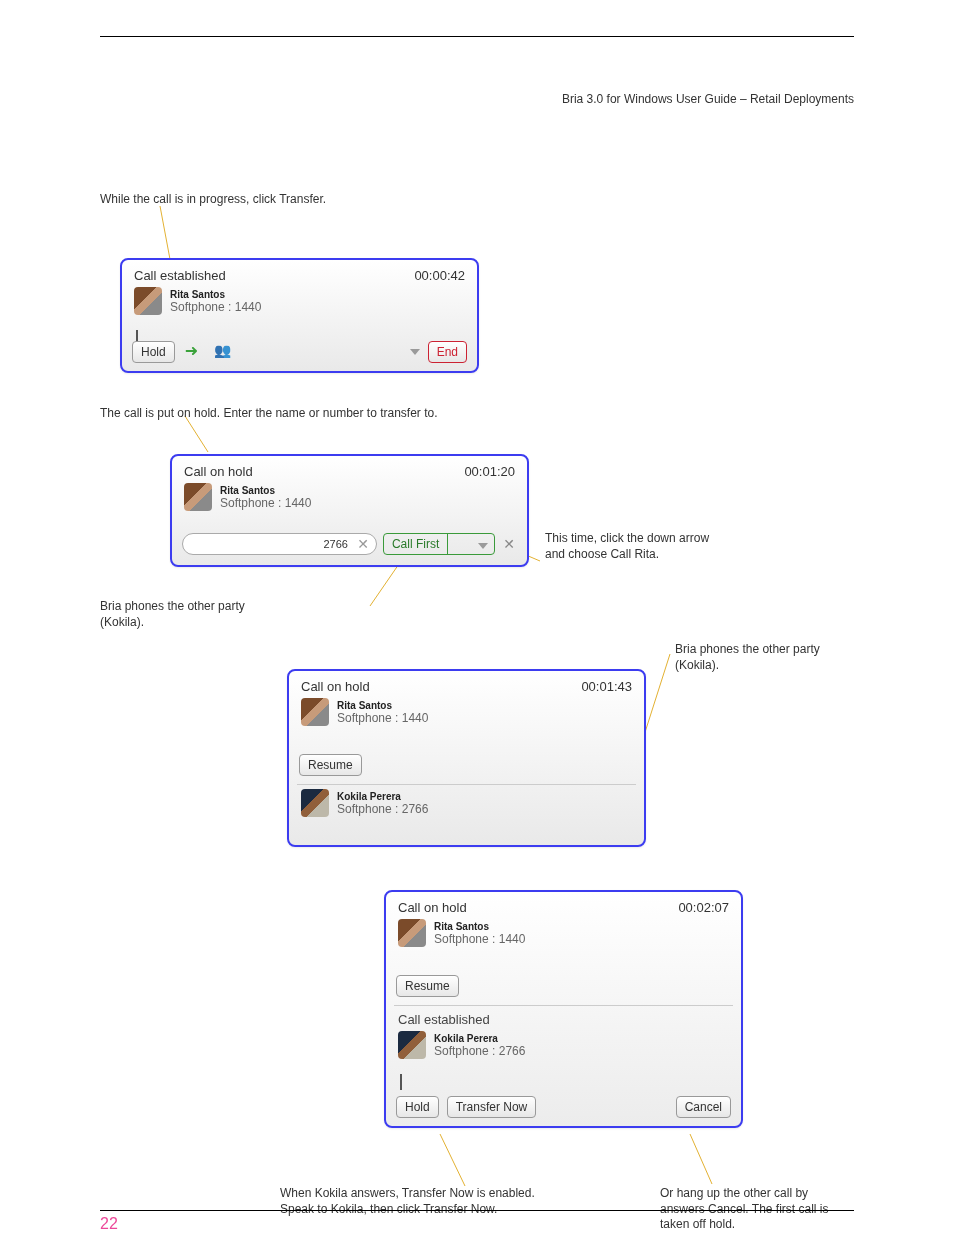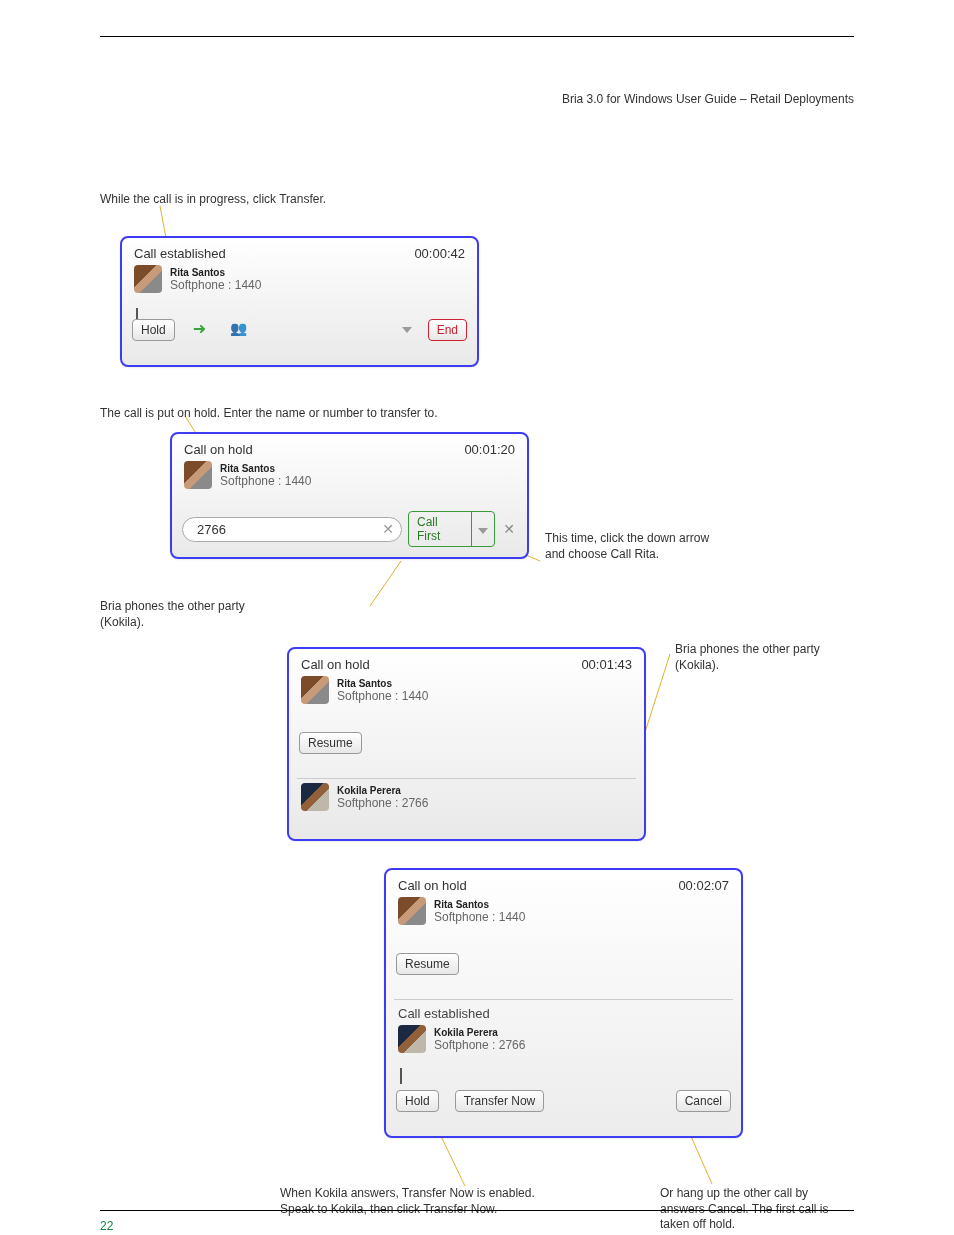--- a/index.html
+++ b/index.html
@@ -1,53 +1,53 @@
 <!DOCTYPE html>
 <html><head>
 <meta charset="utf-8">
 <style>
   html,body{margin:0;padding:0;background:#fff;font-family:Arial,Helvetica,sans-serif;color:#222;font-size:13px;}
   .page{width:954px;margin:0 auto;position:relative;padding:0 0 40px 0;min-height:1235px;box-sizing:border-box;}
   .rule{border-top:1.5px solid #000;margin:36px 100px 0 100px;}
   .footer-rule{border-top:1px solid #000;margin:0 100px;position:absolute;bottom:60px;left:0;right:0;}
-  .footer{position:absolute;bottom:38px;left:0;right:7px;padding:0 100px;font-size:12px;color:#15803d;}
+  .footer{position:absolute;bottom:38px;left:0;right:7px;padding:0 100px;font-size:16px;color:#ec4899;}
   .footer .pg{float:left;}
   .header-right{position:absolute;top:18px;right:100px;font-size:12px;color:#333;margin-top:38px;}
 
   .section-head{font-size:13px;font-weight:bold;margin:70px 0 18px 100px;color:#000;}
   .annot{font-size:12px;color:#333;line-height:1.3;}
   .annot-line{stroke:#E3B132;stroke-width:1px;fill:none;}
 
   
-  .panel{position:absolute;border:2px solid #3c3cf0;border-radius:8px;background:linear-gradient(#fff,#e9e9e9);box-shadow:0 1px 2px rgba(0,0,0,.08);}
+  .panel{position:absolute;border:2px solid #3c3cf0;border-radius:8px;background:linear-gradient(#fff,#e9e9e9);box-shadow:0 1px 2px rgba(0,0,0,.08);margin-top:22px;}
   .panel .status-row{display:flex;justify-content:space-between;padding:8px 12px 4px 12px;color:#333;font-size:13px;}
   .panel .contact{display:flex;align-items:center;padding:0 12px 14px 12px;}
   .avatar{width:28px;height:28px;border-radius:4px;margin-right:8px;flex-shrink:0;}
   .avatar.rita{background:linear-gradient(135deg,#7b4b2a 0 40%,#c79b7a 40% 60%,#8a8a8a 60% 100%);}
   .avatar.kokila{background:linear-gradient(135deg,#1b2a40 0 40%,#915f3a 40% 60%,#bdb8a9 60% 100%);}
   .contact-name{font-weight:bold;font-size:10px;}
   .contact-sub{color:#666;font-size:12px;}
-  .toolbar{display:flex;align-items:center;padding:6px 10px 24px 10px;gap:16px;}
+  .toolbar{display:flex;align-items:center;padding:6px 10px 8px 10px;gap:8px;}
   .btn{font-size:12px;padding:3px 8px;border:1px solid #999;border-radius:4px;background:linear-gradient(#fff,#e7e7e7);cursor:pointer;color:#333;}
   .btn-red{border-color:#c23;color:#c23;}
   .spacer{flex:1;}
   .tiny-tri{width:0;height:0;border-left:5px solid transparent;border-right:5px solid transparent;border-top:6px solid #9a9a9a;display:inline-block;}
   .icon-transfer{display:inline-block;width:22px;height:18px;position:relative;}
   .icon-transfer::before{content:"➜";color:#3aa23a;font-size:16px;position:absolute;left:2px;top:-2px;}
   .icon-group{display:inline-block;width:22px;height:18px;position:relative;}
   .icon-group::before{content:"👥";font-size:14px;position:absolute;left:2px;top:-1px;filter:grayscale(30%);}
   .divider{height:0;border-top:1px solid #ccc;margin:0 8px;}
   .sub-status{padding:6px 12px 0 12px;color:#444;font-size:13px;}
   .caret-field{width:2px;height:16px;background:#555;display:inline-block;margin:0 4px 0 14px;vertical-align:middle;}
   .toolbar-top-gap{height:6px;}
   .dial-row{display:flex;align-items:center;padding:8px 10px 10px 10px;gap:6px;}
-  .dial-input{flex:1;min-width:0;border:1px solid #aaa;border-radius:14px;background:#fff;padding:4px 28px 4px 14px;font-size:13px;color:#333;position:relative;}
+  .dial-input{flex:1;min-width:0;border:1px solid #aaa;border-radius:14px;background:#fff;padding:4px 28px 4px 14px;font-size:11px;color:#333;position:relative;text-align:right;}
   .dial-wrap{position:relative;flex:1;display:flex;}
   .dial-x{position:absolute;right:8px;top:50%;transform:translateY(-50%);color:#999;font-size:14px;cursor:pointer;}
-  .call-first{display:flex;align-items:center;border:1px solid #3a9a3a;border-radius:4px;overflow:hidden;}
+  .call-first{display:flex;align-items:center;border:1px solid #3a9a3a;border-radius:4px;overflow:hidden;gap:24px;}
   .call-first span.lbl{padding:3px 8px;font-size:12px;color:#2a7a2a;border-right:1px solid #3a9a3a;}
   .call-first span.dd{padding:0 6px;}
   .cancel-x{color:#888;font-size:14px;padding:0 2px;cursor:pointer;}
 
   
   .a1{position:absolute;}
   svg.leads{position:absolute;overflow:visible;pointer-events:none;}
 </style>
 </head>
 <body>

